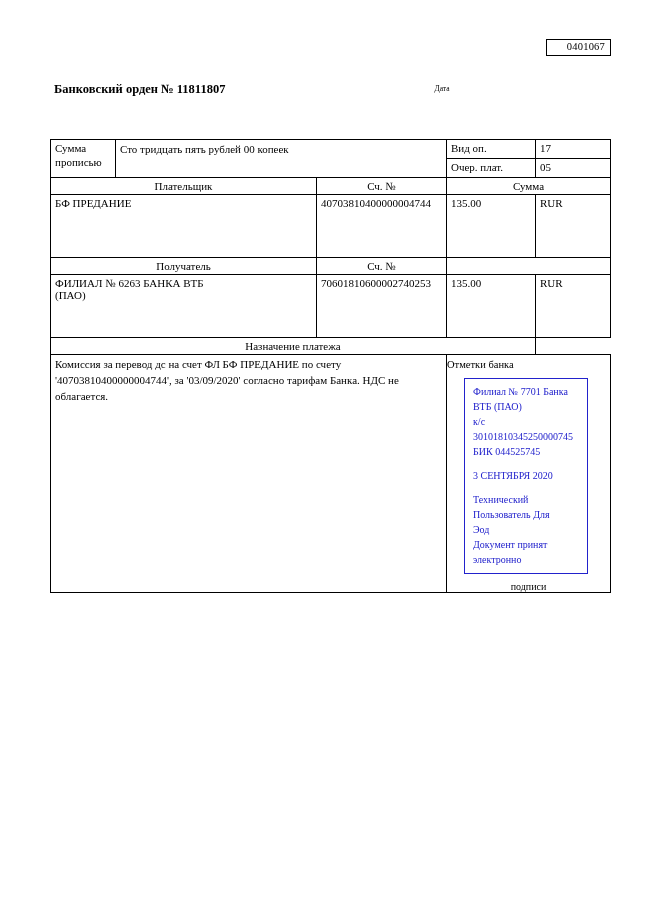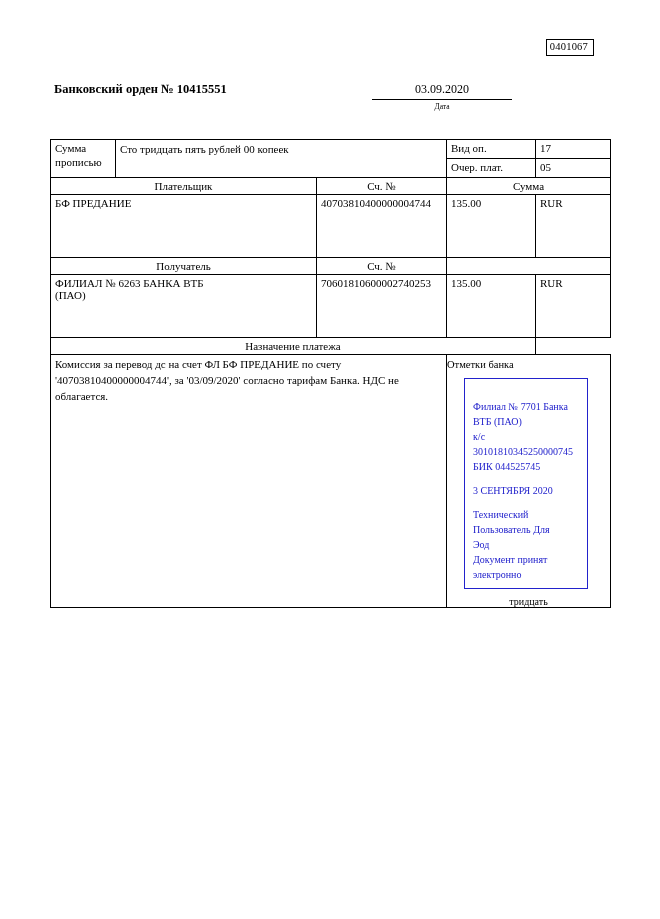--- a/index.html
+++ b/index.html
@@ -17,24 +17,24 @@
   .page {
     position: relative;
     width: 660px;
     height: 919px;
     box-sizing: border-box;
   }
   
   .form-code {
     position: absolute;
     top: 39px;
-    right: 66px;
+    right: 49px;
     border: 1px solid #000;
     font-size: 10.5px;
-    padding: 2px 5px 2px 3px;
+    padding: 2px 5px 2px 20px;
     line-height: 1;
     letter-spacing: 0.2px;
   }
   
   .title-row {
     position: absolute;
     top: 82px;
     left: 50px;
     width: 560px;
     height: 26px;
@@ -112,41 +112,40 @@
   .bank-marks-cap {
     text-align: left;
     font-size: 10.5px;
     padding-top: 4px;
   }
   .stamp {
     border: 1px solid #2222cc;
     color: #2222cc;
     font-size: 10px;
     line-height: 1.5;
-    padding: 20px 6px 6px 8px;
+    padding: 5px 6px 6px 8px;
     margin: 8px 22px 0 17px;
   }
   .stamp .gap { height: 9px; }
   .signatures {
     text-align: center;
     font-size: 10px;
     margin-top: 7px;
   }
 </style>
 </head>
 <body>
 
 <div class="page">
 
   <div class="form-code">0401067</div>
 
   <div class="title-row">
-    <div class="doc-title">Банковский орден № 10415551</div>
+    <div class="doc-title">Банковский орден № 11811807</div>
     <div class="date-wrap">
-      <span class="date-value">03.09.2020</span>
       <span class="date-caption">Дата</span>
     </div>
   </div>
 
   <table class="main">
     <colgroup>
       <col style="width:65px">
       <col style="width:201px">
       <col style="width:130px">
       <col style="width:89px">
@@ -210,19 +209,19 @@
           <div>Филиал № 7701 Банка ВТБ (ПАО)</div>
           <div>к/с 30101810345250000745</div>
           <div>БИК 044525745</div>
           <div class="gap"></div>
           <div>3 СЕНТЯБРЯ 2020</div>
           <div class="gap"></div>
           <div>Технический Пользователь Для</div>
           <div>Эод</div>
           <div>Документ принят электронно</div>
         </div>
-        <div class="signatures">тридцать</div>
+        <div class="signatures">подписи</div>
       </td>
     </tr>
   </tbody>
     </table>
 
 </div>
 
 </body></html>

